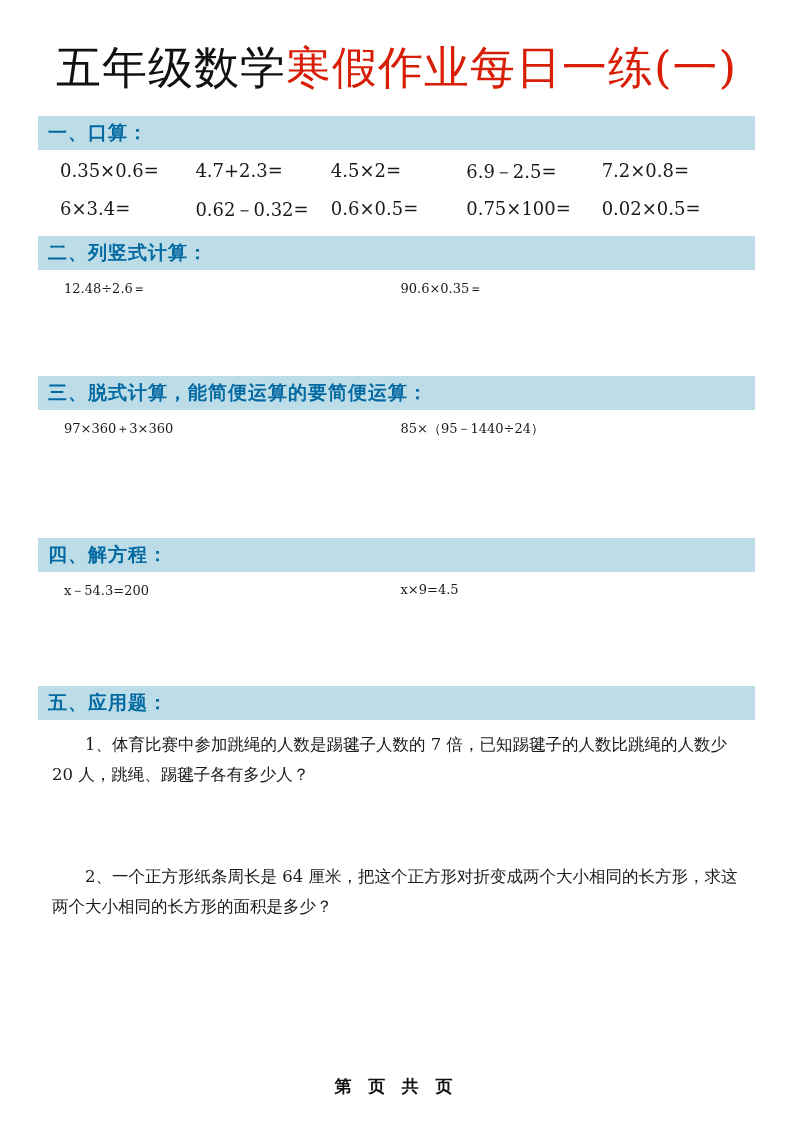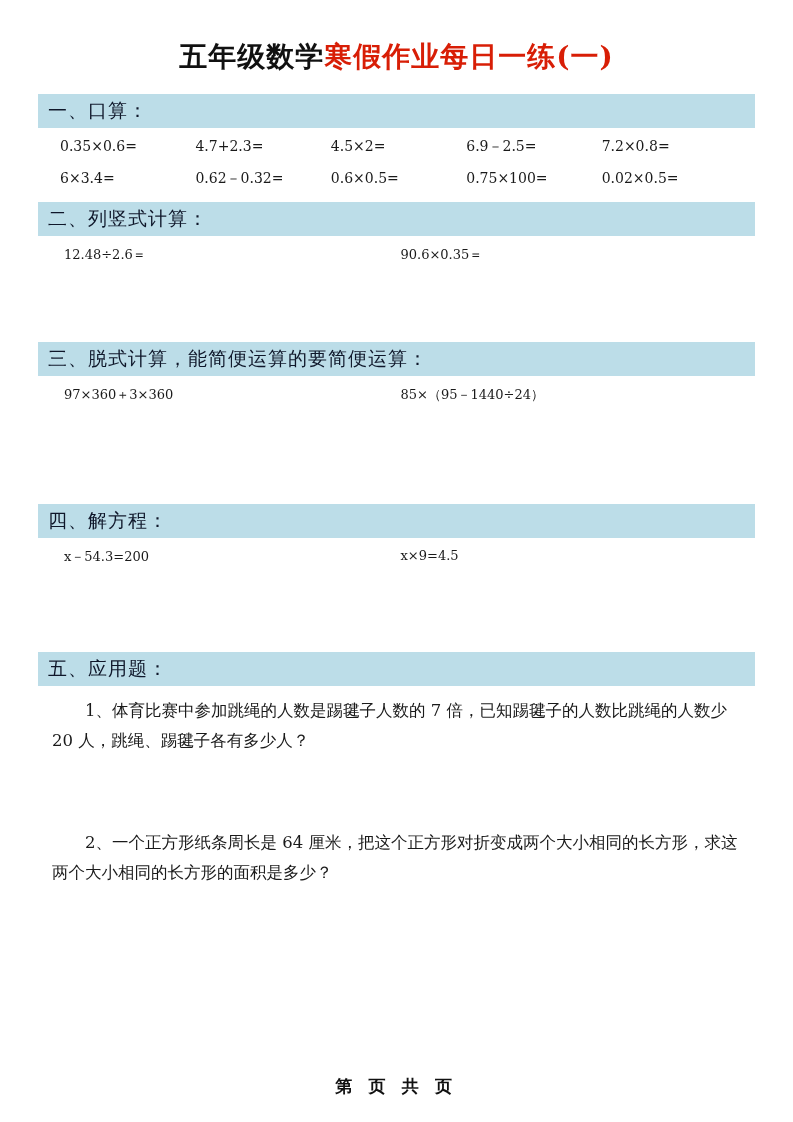--- a/index.html
+++ b/index.html
@@ -25,54 +25,54 @@
 
   
   .title-row {
     text-align: center;
     margin-top: 12px;
     margin-bottom: 18px;
     white-space: nowrap;
   }
   .title-black, .title-red {
     font-family: "DejaVu Serif", serif;
-    font-size: 28px;
-    font-weight: bold;
+    font-size: 45px;
+    font-weight: normal;
     letter-spacing: 1px;
   }
   .title-black { color: #111111; }
   .title-red   { color: #d81e06; }
 
   
   .bar {
     background: #bcdde8;
     height: 34px;
     display: flex;
     align-items: center;
     padding-left: 10px;
     box-sizing: border-box;
     margin-bottom: 10px;
   }
   .bar-text {
     font-family: "DejaVu Serif", serif;
     font-size: 19px;
-    font-weight: normal;
-    color: #0f172a;
+    font-weight: bold;
+    color: #0369a1;
     letter-spacing: 1px;
   }
 
   
   .row {
     display: flex;
     padding: 0 18px 0 22px;
     box-sizing: border-box;
     margin-bottom: 14px;
   }
   .cell {
-    font-size: 14px;
+    font-size: 18px;
     font-family: "DejaVu Serif", serif;
     color: #1a1a1a;
     white-space: nowrap;
   }
   .oral .cell { flex: 1 1 0; }
 
   .two-col {
     display: flex;
     padding: 0 18px 0 26px;
     box-sizing: border-box;
@@ -94,21 +94,21 @@
   }
   .wp-gap { height: 72px; }
 
   
   .footer {
     position: absolute;
     left: 0;
     right: 0;
     bottom: 24px;
     text-align: center;
-    font-family: Liberation Serif, serif;
+    font-family: Liberation Sans, sans-serif;
     font-size: 17px;
     font-weight: bold;
     letter-spacing: 6px;
     color: #111111;
   }
 </style>
 </head>
 <body>
 
 <div class="page">

